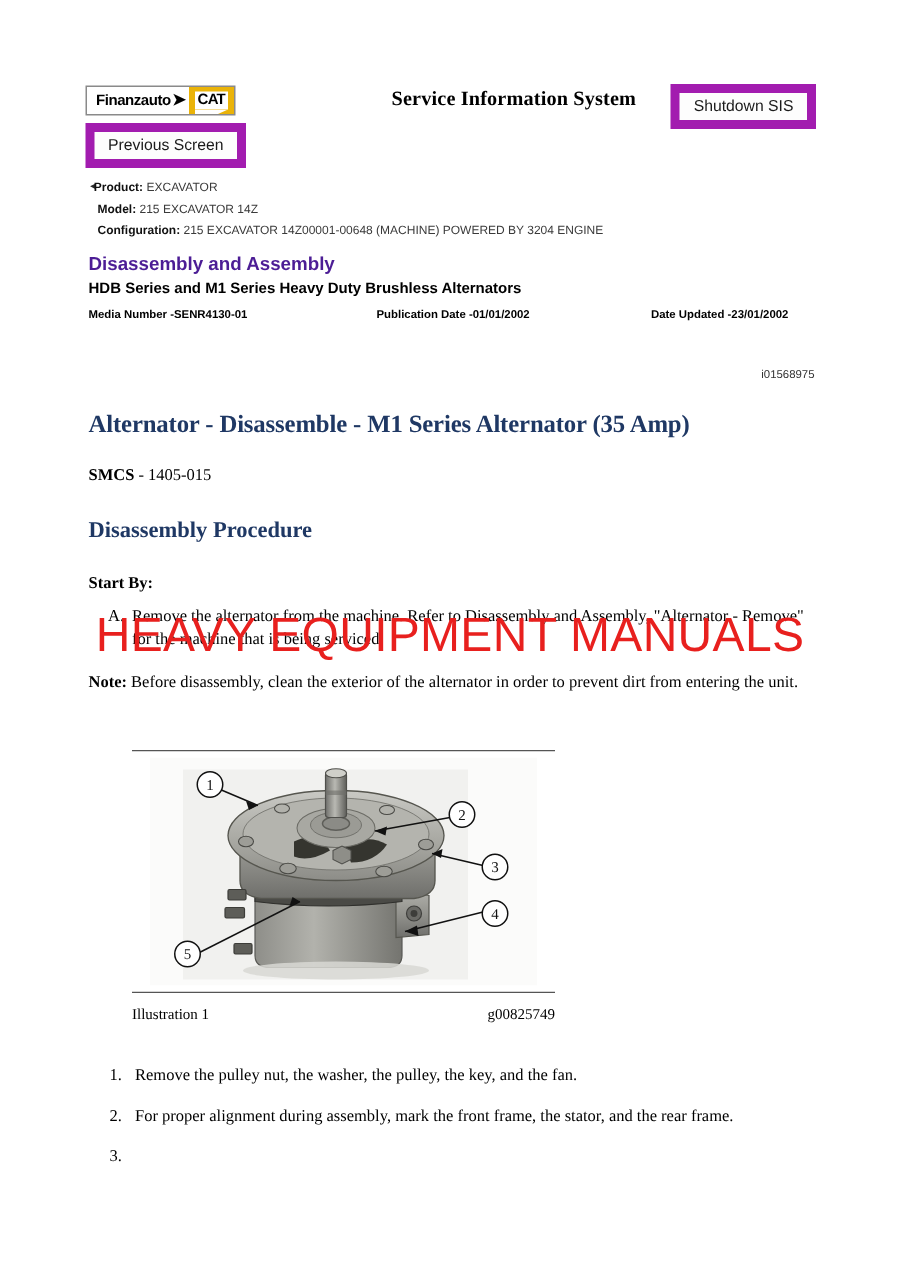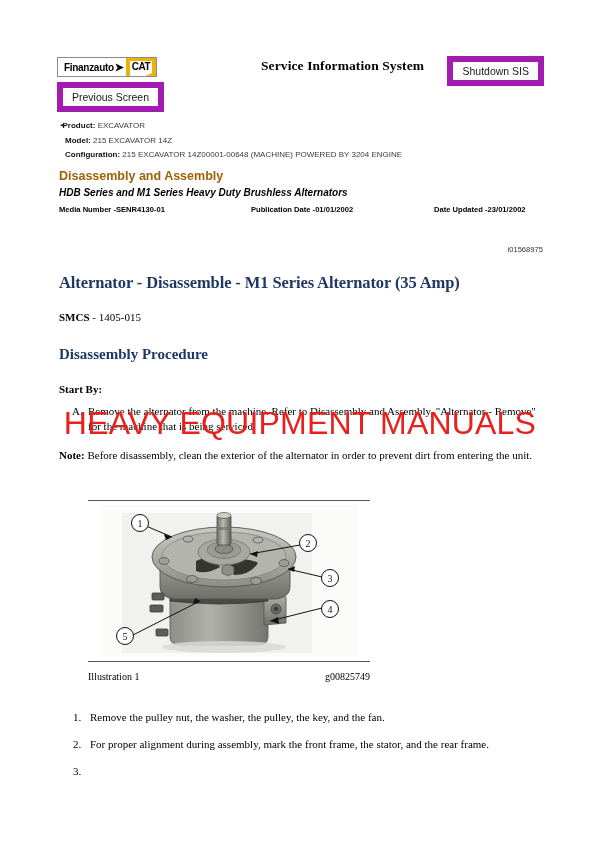--- a/index.html
+++ b/index.html
@@ -159,30 +159,29 @@
   .docblock {
     position: absolute;
     left: 59px;
     top: 168px;
     width: 484px;
     font-family: "Liberation Sans", sans-serif;
   }
   .doc-h1 {
     font-size: 12.5px;
     font-weight: bold;
-    color: #a16207;
+    color: #4c1d95;
     line-height: 16px;
   }
   .doc-h2 {
     font-size: 10px;
     font-weight: bold;
     color: #000000;
     line-height: 15px;
     margin-top: 1px;
-    font-style: italic;
   }
   .doc-meta {
     margin-top: 5px;
     font-size: 7.6px;
     font-weight: bold;
     color: #000000;
     display: flex;
     white-space: nowrap;
   }
   .doc-meta .dm1 { width: 192px; }

